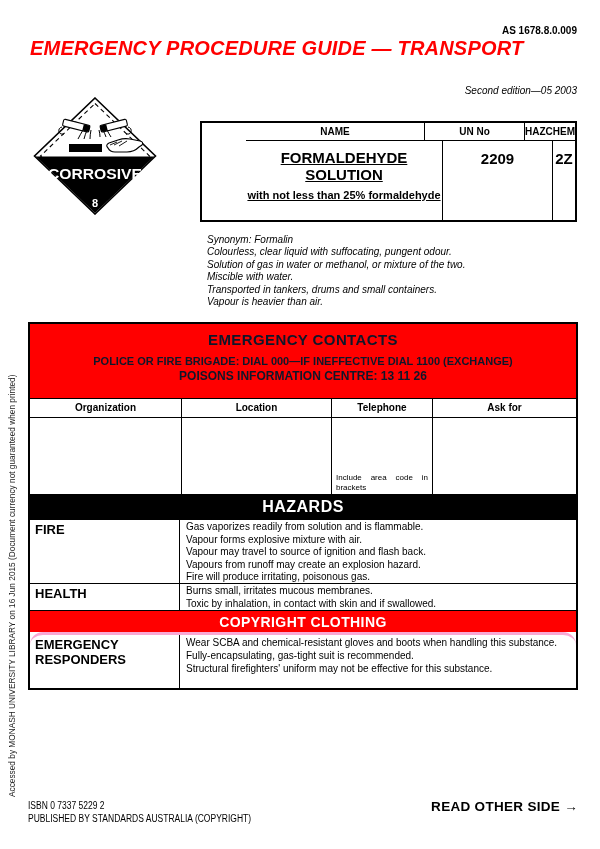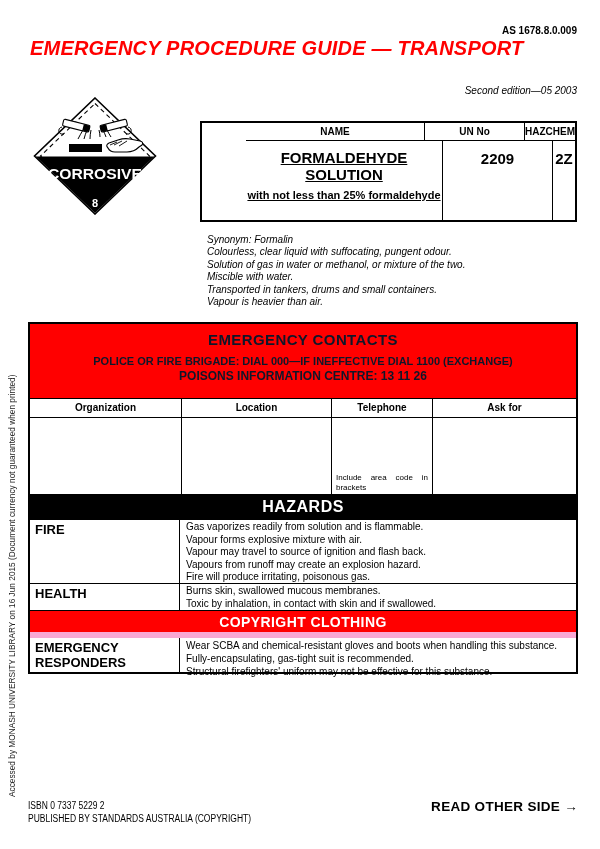--- a/index.html
+++ b/index.html
@@ -52,21 +52,21 @@
   .c-ask{flex:1;}
   .tel-note{position:absolute;bottom:2px;left:4px;right:4px;font-size:8px;line-height:9.5px;text-align:justify;}
   .bar-black{background:var(--black);color:#fff;text-align:center;height:26px;line-height:26px;font-size:16px;font-weight:bold;letter-spacing:.5px;}
   .bar-red{background:var(--red);color:#fff;text-align:center;height:22px;line-height:22px;font-size:14px;font-weight:bold;border-top:1px solid #000;box-sizing:border-box;letter-spacing:.4px;}
   .h-row{display:flex;box-sizing:border-box;}
   .h-row .label{width:150px;border-right:1px solid #000;box-sizing:border-box;font-size:13px;font-weight:bold;padding:2px 5px;line-height:15px;}
   .h-row .content{flex:1;font-size:10px;padding:1px 4px 0 6px;}
   .h-row .content div{line-height:12.6px;}
   .row-fire{height:63px;}
   .row-health{height:27px;border-top:1px solid #000;}
-  .row-er{height:40px;border-top:6px solid #f9a8d4;}
+  .row-er{height:56px;border-top:3px solid #f9a8d4;border-radius:13px;}
   .row-er .content div{line-height:13px;text-align:justify;}
   
   .footer-left{position:absolute;left:28px;top:800px;font-size:10px;transform:scaleX(.85);transform-origin:0 0;white-space:nowrap;}
   .footer-left div{line-height:12.5px;}
   .read-other{position:absolute;top:799px;right:22px;font-size:13.5px;font-weight:bold;letter-spacing:.3px;}
   
   .vertical-note{position:absolute;left:7px;top:797px;width:432px;transform:rotate(-90deg);transform-origin:0 0;font-size:8.3px;color:#222;white-space:nowrap;}
 </style>
 </head>
 <body>
@@ -165,21 +165,21 @@
           <div>Gas vaporizes readily from solution and is flammable.</div>
           <div>Vapour forms explosive mixture with air.</div>
           <div>Vapour may travel to source of ignition and flash back.</div>
           <div>Vapours from runoff may create an explosion hazard.</div>
           <div>Fire will produce irritating, poisonous gas.</div>
         </div>
     </div>
     <div class="h-row row-health">
       <div class="label">HEALTH</div>
       <div class="content">
-          <div>Burns skin, swallowed mucous membranes.</div>
+          <div>Burns small, irritates mucous membranes.</div>
           <div>Toxic by inhalation, in contact with skin and if swallowed.</div>
         </div>
     </div>
     <div class="bar-red">COPYRIGHT CLOTHING</div>
     <div class="h-row row-er">
       <div class="label">EMERGENCY RESPONDERS</div>
       <div class="content">
           <div>Wear SCBA and chemical-resistant gloves and boots when handling this substance.</div>
           <div>Fully-encapsulating, gas-tight suit is recommended.</div>
           <div>Structural firefighters' uniform may not be effective for this substance.</div>

